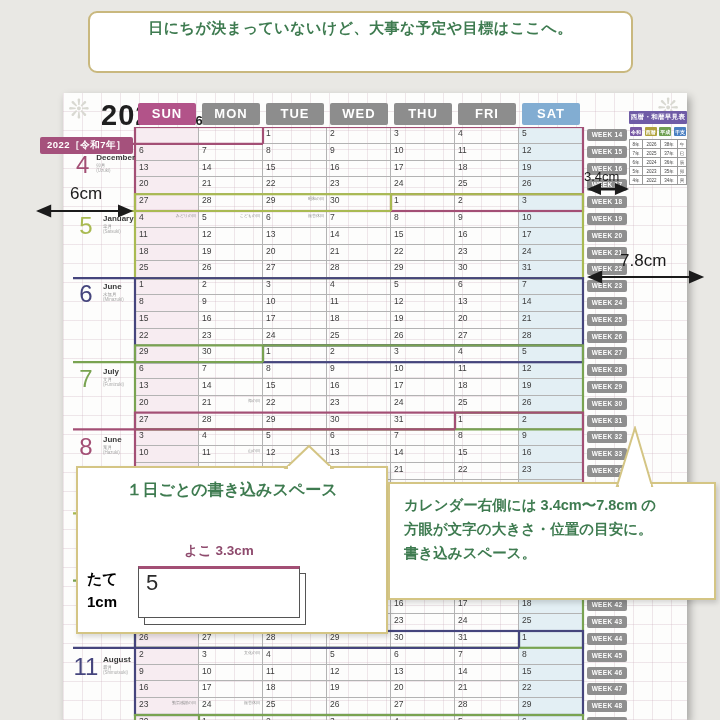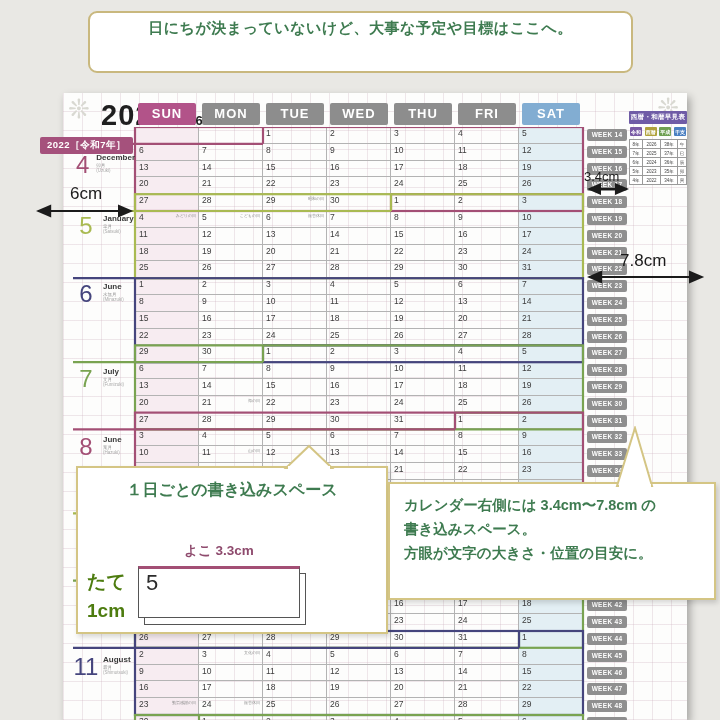--- a/index.html
+++ b/index.html
@@ -69,21 +69,21 @@
 
   
   .callout{position:absolute;background:#fff;border:2px solid #d4c584;box-sizing:border-box;
            box-shadow:2px 3px 5px rgba(0,0,0,.15);z-index:5;}
   .co-left{left:76px;top:466px;width:312px;height:168px;}
   .co-right{left:352px;top:482px;width:328px;height:118px;margin-left:36px;}
   .co-title{text-align:center;font-size:16px;font-weight:bold;color:#3e7b50;line-height:1.45;}
   .co-title.first{margin-top:10px;}
   .co-wlabel{position:absolute;left:58px;top:74px;width:166px;text-align:center;
              font-size:13.5px;font-weight:bold;color:#8e4a6d;}
-  .co-hlabel{position:absolute;left:9px;top:100px;font-size:19px;font-weight:bold;color:#4d7c0f;line-height:1.5;}
+  .co-hlabel{position:absolute;left:9px;top:100px;font-size:15px;font-weight:bold;color:#000000;line-height:1.5;}
   .mini-shadow{position:absolute;left:66px;top:105px;width:162px;height:52px;background:#fff;
                border:1px solid #555;box-sizing:border-box;}
   .mini-cell{position:absolute;left:60px;top:98px;width:162px;height:52px;background:#fff;
              border:1px solid #555;border-top:3.5px solid #a34f75;box-sizing:border-box;}
   .mini-cell span{font-size:22px;color:#2b2b2b;margin:1px 0 0 7px;display:inline-block;}
   .co-right .txt{margin:10px 0 0 14px;font-size:14.5px;font-weight:bold;color:#3e7b50;line-height:1.65;}
   .tail{position:absolute;z-index:6;}
 </style>
 </head>
 <body>
@@ -1155,22 +1155,22 @@
     </div>
     <div class="mini-shadow"></div>
     <div class="mini-cell">
       <span>5</span>
     </div>
   </div>
 
   <div class="callout co-right">
     <div class="txt">
       <div>カレンダー右側には 3.4cm〜7.8cm の</div>
+      <div>方眼が文字の大きさ・位置の目安に。</div>
       <div>書き込みスペース。</div>
-      <div>方眼が文字の大きさ・位置の目安に。</div>
     </div>
   </div>
 
   <svg class="tail" style="left:282px;top:444px;" width="56" height="27">
     <polygon points="27,2 50,24 4,24" fill="#fff" stroke="#d4c584" stroke-width="2"></polygon>
     <rect x="6" y="22" width="42" height="5" fill="#fff"></rect>
   </svg>
   <svg class="tail" style="left:610px;top:426px;" width="48" height="63">
     <polygon points="25,2 42,60 7,60" fill="#fff" stroke="#d4c584" stroke-width="2"></polygon>
     <rect x="9" y="58" width="32" height="5" fill="#fff"></rect>

